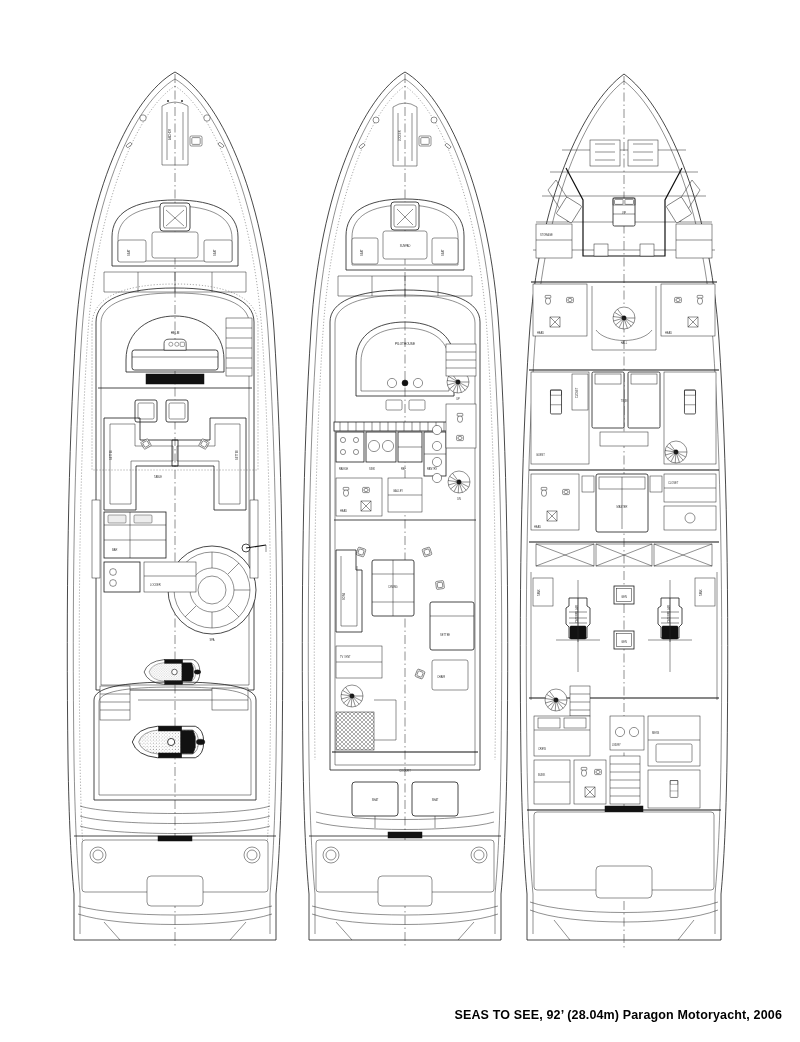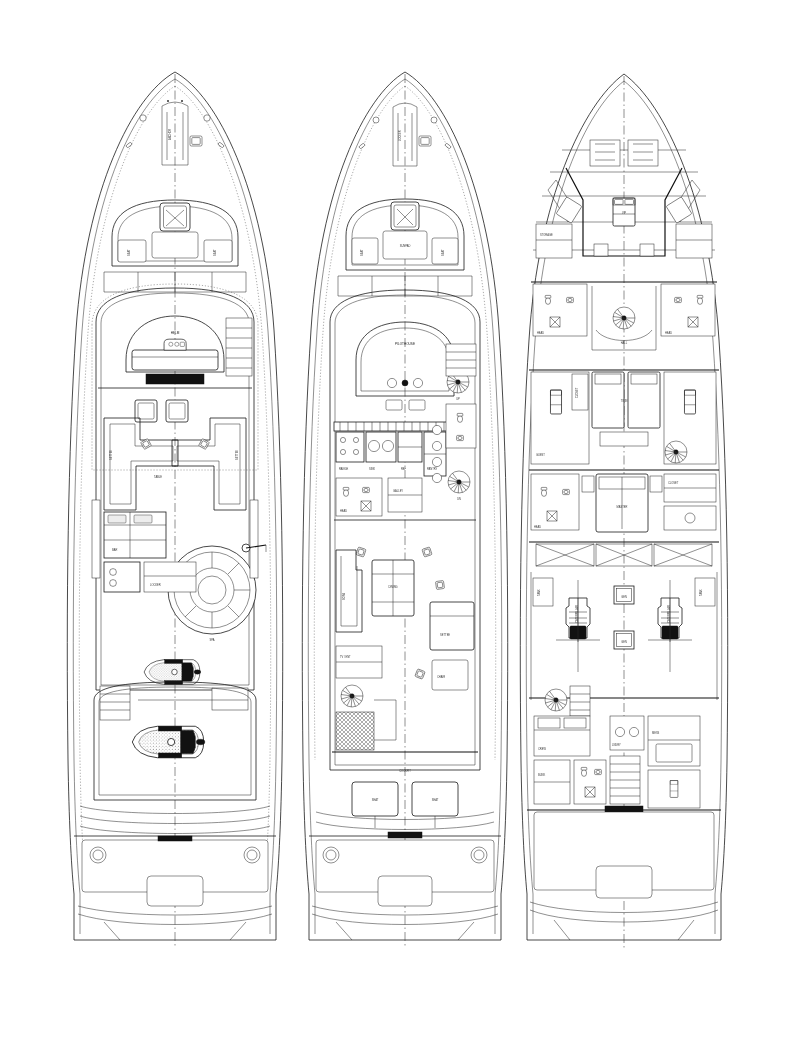--- a/index.html
+++ b/index.html
@@ -683,14 +683,15 @@
     <circle cx="697" cy="828" r="5" class="ln-t"></circle>
     <rect x="534" y="812" width="180" height="78" rx="3" class="fillw-t"></rect>
     <rect x="596" y="866" width="56" height="32" rx="4" class="fillw-t"></rect>
     <path class="ln-t" d="M530 902 C 570 916, 678 916, 718 902"></path>
     <path class="ln-t" d="M530 910 C 570 926, 678 926, 718 910"></path>
     <path class="ln-t" d="M554 920 L570 940 M694 920 L678 940"></path>
   </g>
 
 </svg>
 
+<div class="caption">SEAS TO SEE, 92’ (28.04m) Paragon Motoryacht, 2006</div>
 
 </div>
 
 </body></html>

